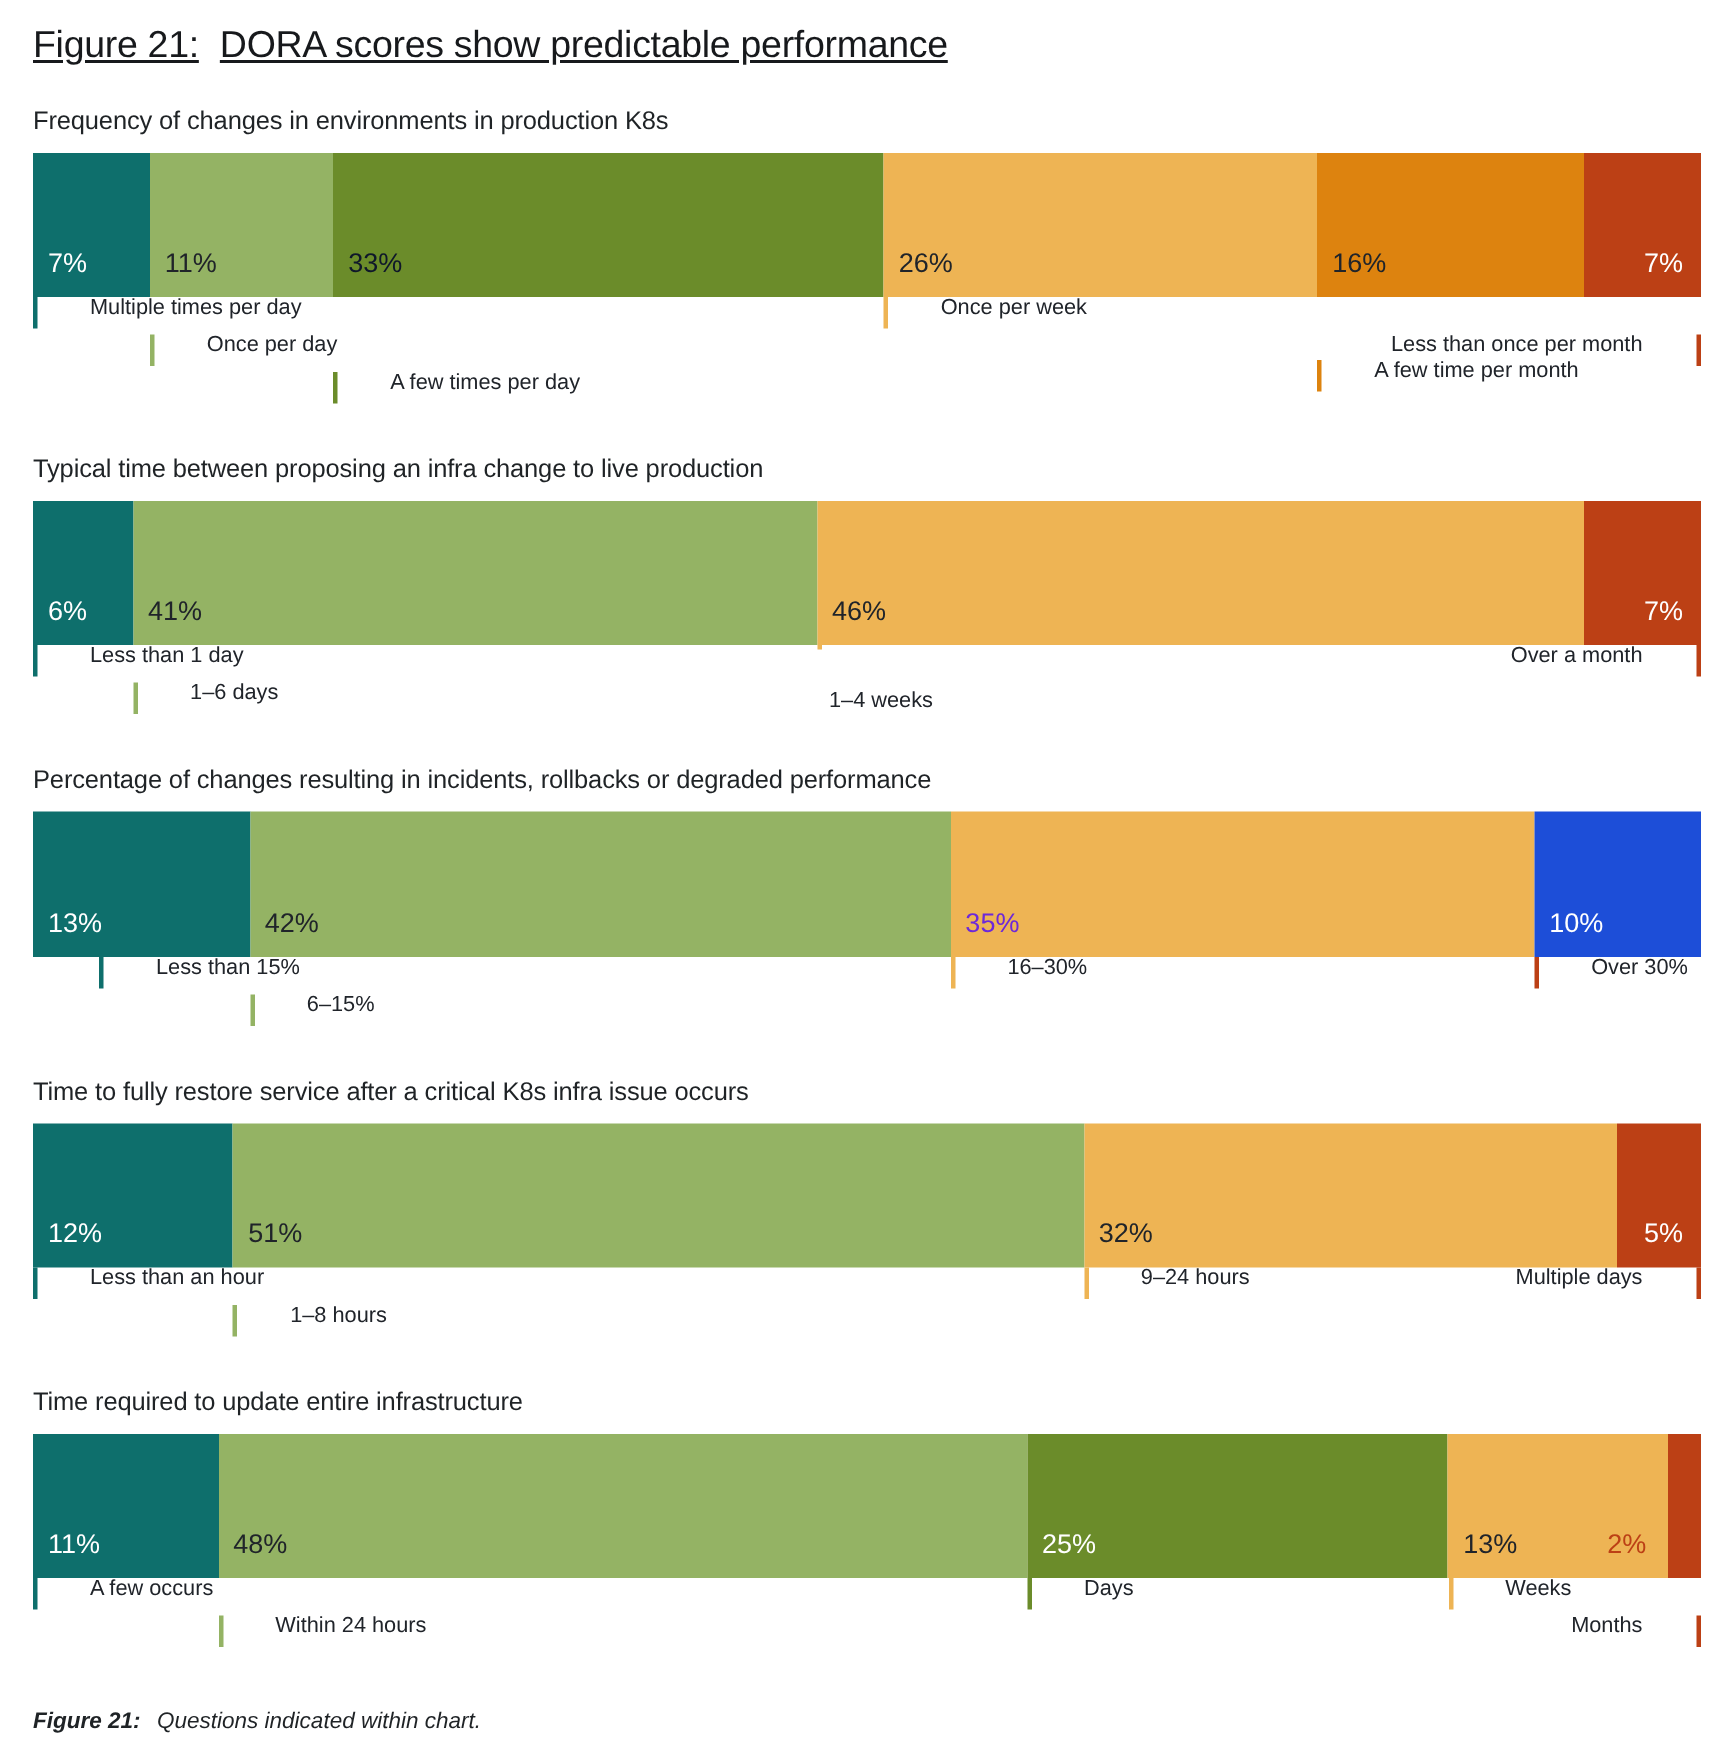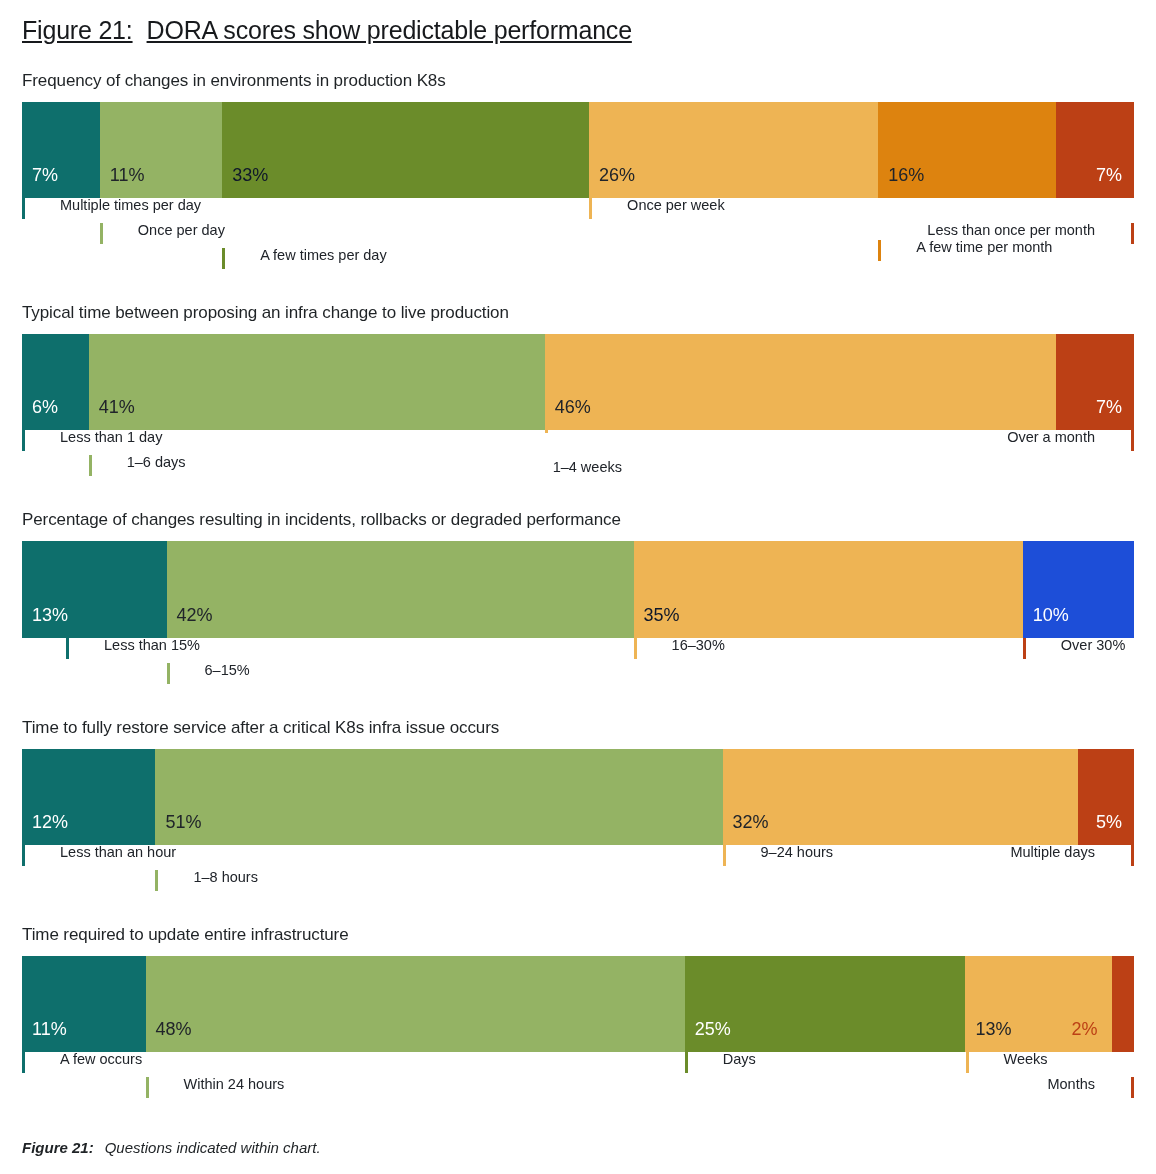--- a/index.html
+++ b/index.html
@@ -212,21 +212,21 @@
       <div class="block">
         <div class="block-title">Percentage of changes resulting in incidents, rollbacks or degraded performance</div>
         <div class="bar tall">
           <div class="seg" title="Less than 15% 13%" style="background: rgb(14, 111, 108); width: 13%;">
             <span class="seg-pct" style="color: rgb(255, 255, 255);">13%</span>
           </div>
           <div class="seg" title="6–15% 42%" style="background: rgb(148, 179, 100); width: 42%;">
             <span class="seg-pct" style="color: rgb(32, 36, 42);">42%</span>
           </div>
           <div class="seg" title="16–30% 35%" style="background: rgb(238, 180, 84); width: 35%;">
-            <span class="seg-pct" style="color: #0f172a;">35%</span>
+            <span class="seg-pct" style="color: #6d28d9;">35%</span>
           </div>
           <div class="seg" title="Over 30% 10%" style="background: #1d4ed8; width: 10%;">
             <span class="seg-pct" style="color: rgb(255, 255, 255);">10%</span>
           </div>
         </div>
         <div class="labels" style="height: 54px;">
           <div class="lab" style="top: 0px; left: 0%; padding-left: 44px;">
             <span class="tick" style="background: rgb(14, 111, 108);"></span>
             <span class="txt">Less than 15%</span>
           </div>

